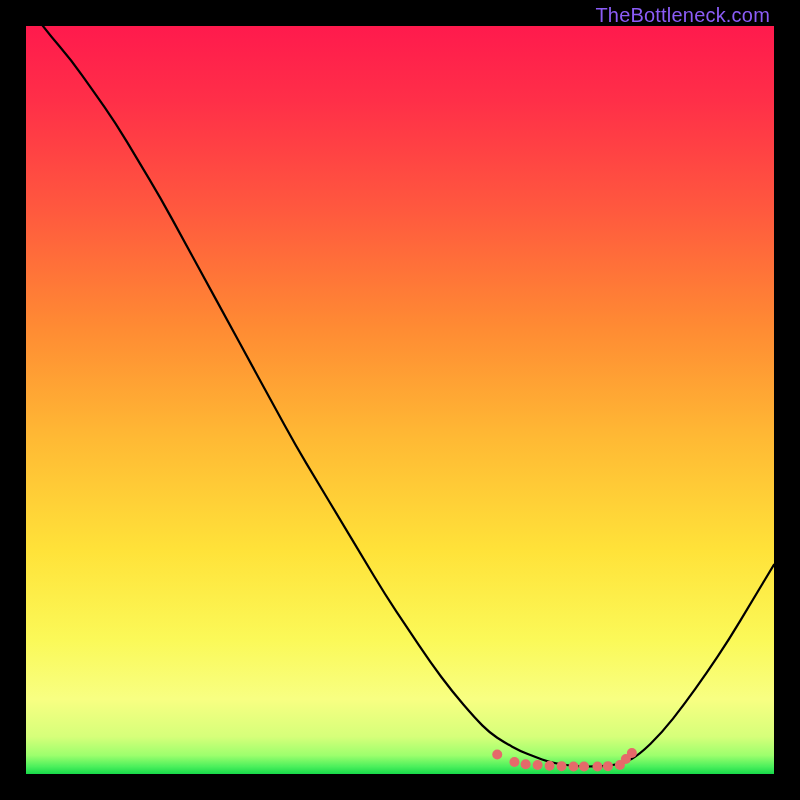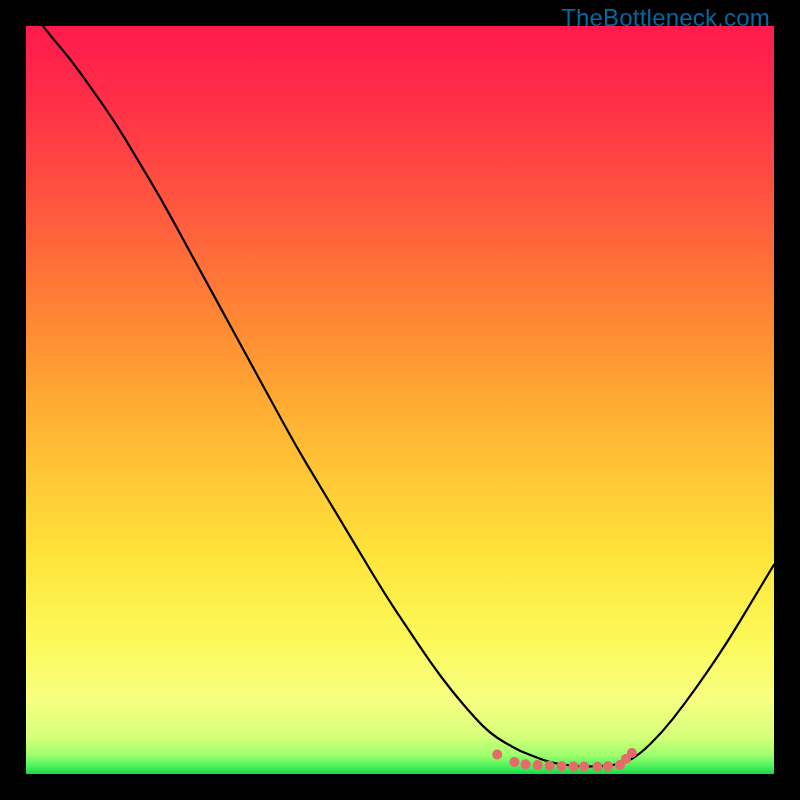--- a/index.html
+++ b/index.html
@@ -21,22 +21,22 @@
     left: 26px;
     top: 26px;
     width: 748px;
     height: 748px;
     overflow: hidden;
   }
   .watermark {
     position: absolute;
     top: 4px;
     right: 30px;
-    color: #0369a1;
-    font-size: 24px;
+    color: #8b5cf6;
+    font-size: 20px;
     font-weight: 500;
     font-family: "Helvetica Neue", Arial, sans-serif;
     letter-spacing: 0.2px;
   }
   svg { display: block; }
 </style>
 </head>
 <body>
 
 <div class="frame">

